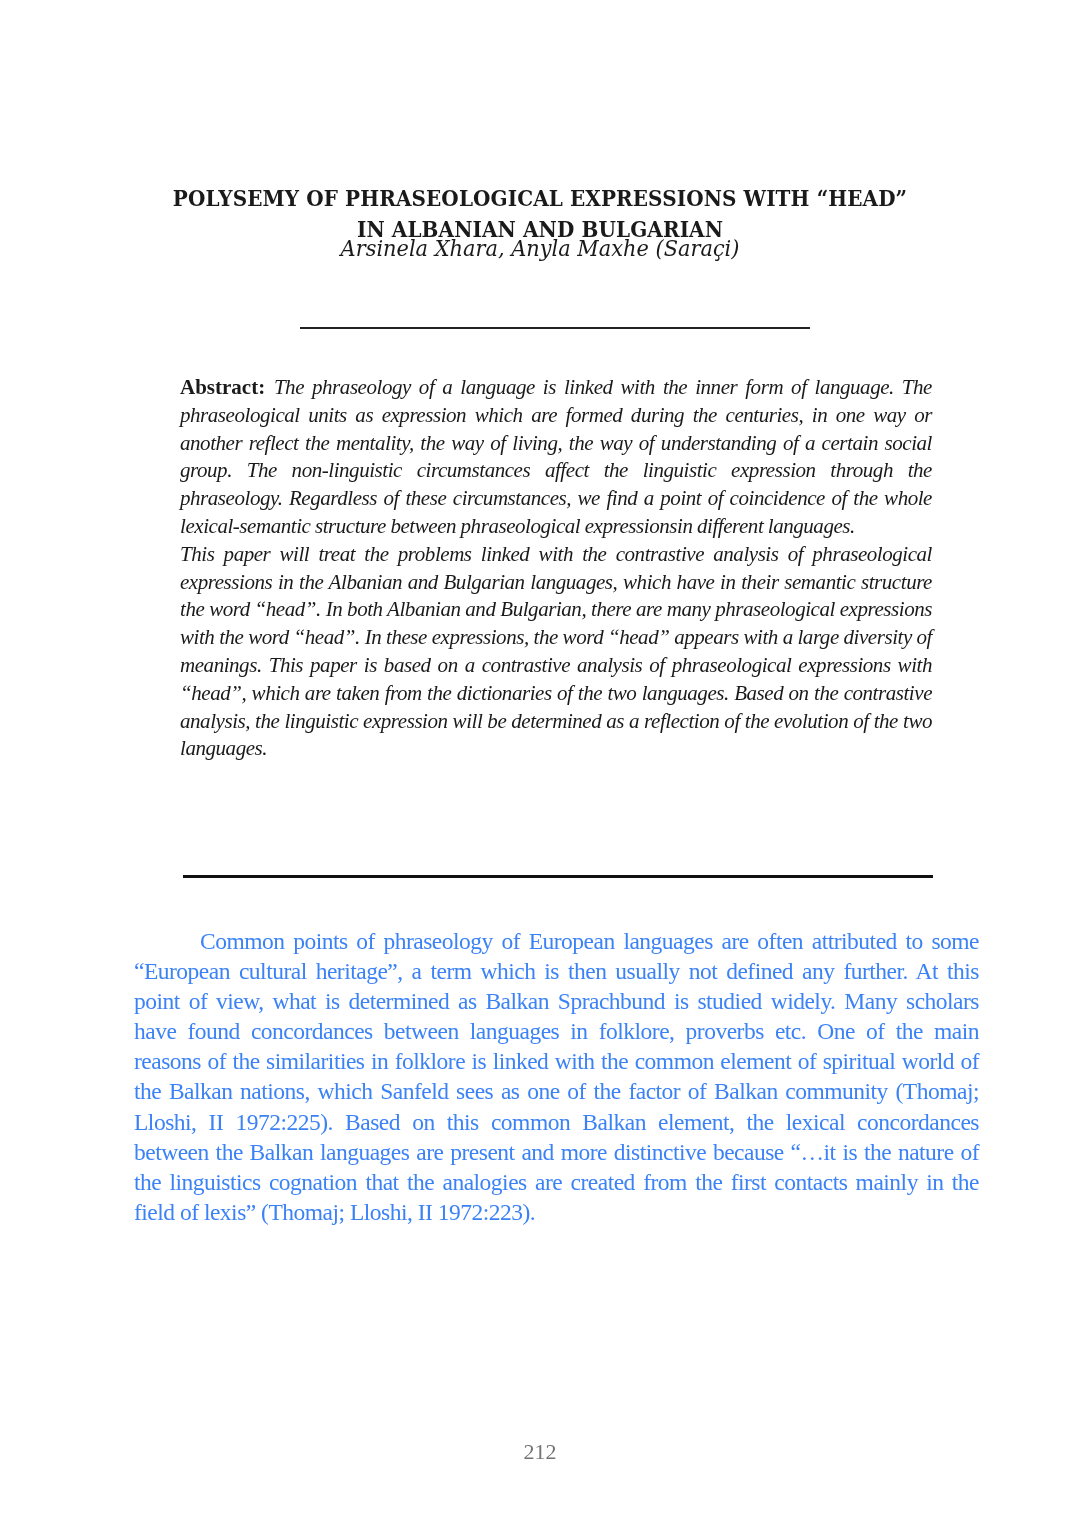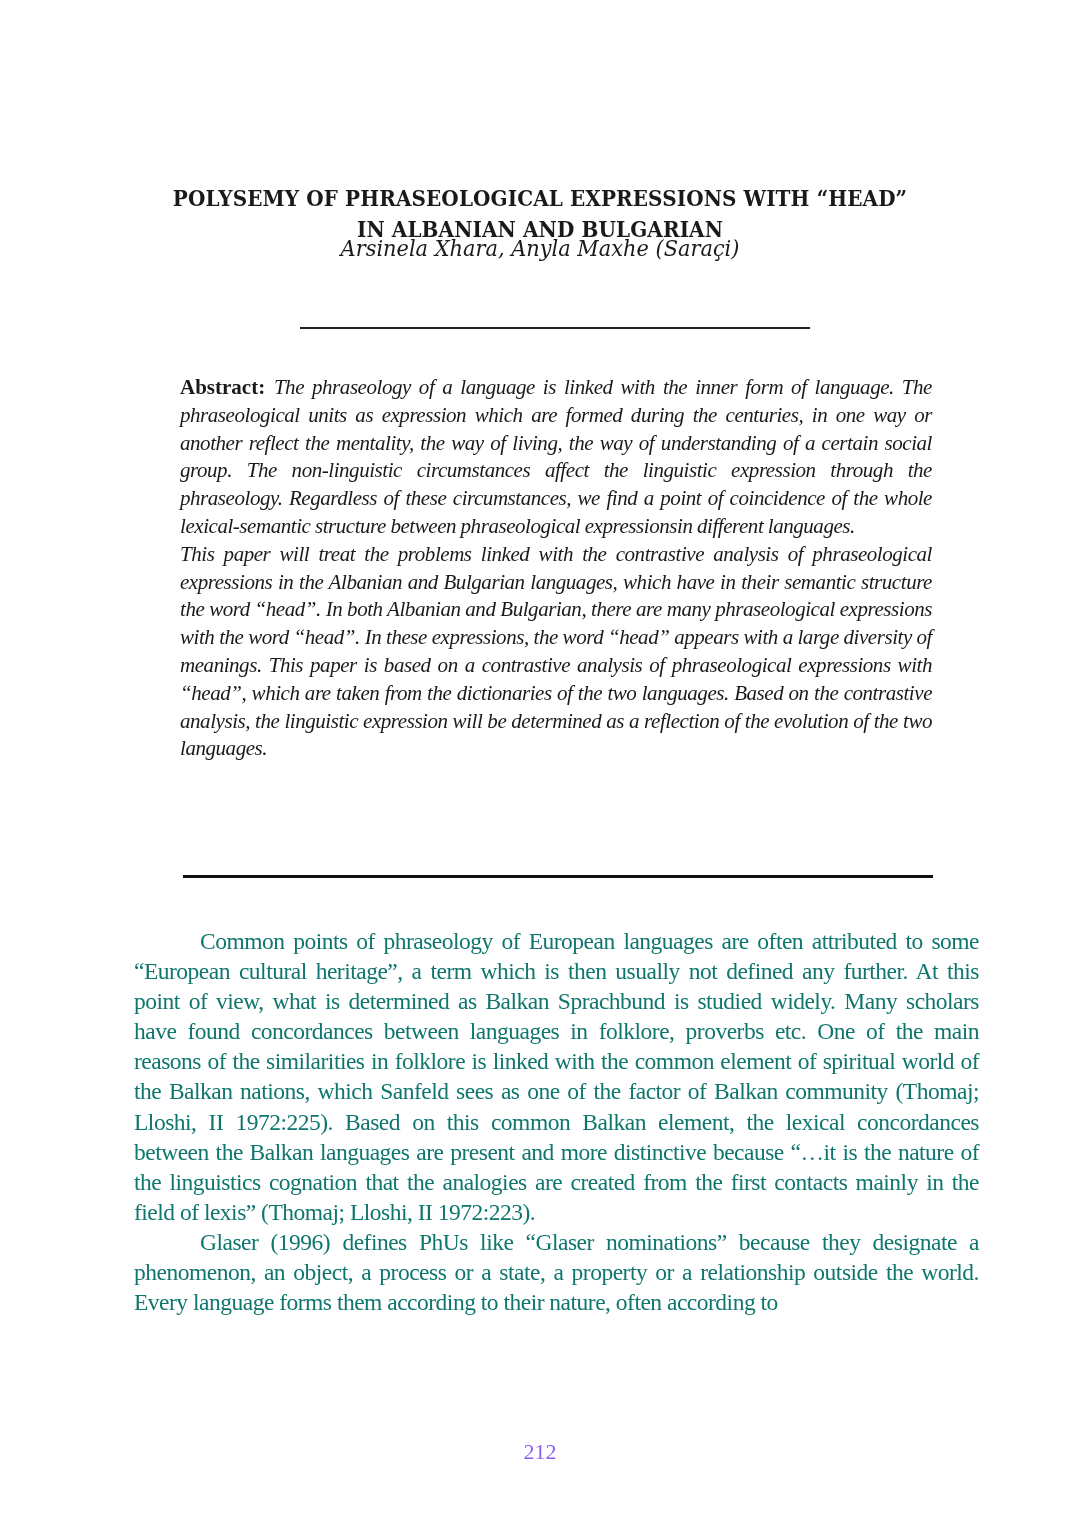--- a/index.html
+++ b/index.html
@@ -23,26 +23,26 @@
       font-family: "Liberation Serif", serif; font-size: 21px; line-height: 27.8px;
       text-align: justify; color: #1a1a1a; margin-top: 8px;
     }
     .abstract p { margin: 0; }
     .abstract .lbl { font-weight: bold; font-style: normal; }
     .abstract .it { font-style: italic; letter-spacing: -0.45px; word-spacing: -0.3px; }
     .rule-bottom { position: absolute; left: 183px; top: 875px; width: 750px; height: 2.5px; background: #111; }
     .body-text {
       position: absolute; left: 134px; width: 845px; top: 926px;
       font-family: "Liberation Serif", serif; font-size: 23.5px; line-height: 30.1px;
-      text-align: justify; color: #0f766e; letter-spacing: -0.5px;
+      text-align: justify; color: #3b82f6; letter-spacing: -0.5px;
     }
     .body-text p { margin: 0; text-indent: 66px; }
     .page-number {
       position: absolute; left: 0; width: 1080px; top: 1439px; text-align: center;
-      font-family: "Liberation Serif", serif; font-size: 22px; color: #8b5cf6;
+      font-family: "Liberation Serif", serif; font-size: 22px; color: #737373;
     }
   </style>
 </head>
 <body>
 
 <div class="page">
   <div class="title">
     <div>POLYSEMY OF PHRASEOLOGICAL EXPRESSIONS WITH “HEAD”</div>
     <div>IN ALBANIAN AND BULGARIAN</div>
   </div>
@@ -53,17 +53,16 @@
 
   <div class="abstract">
     <p><span class="lbl">Abstract:</span> <span class="it">The phraseology of a language is linked with the inner form of language. The phraseological units as expression which are formed during the centuries, in one way or another reflect the mentality, the way of living, the way of understanding of a certain social group. The non-linguistic circumstances affect the linguistic expression through the phraseology. Regardless of these circumstances, we find a point of coincidence of the whole lexical-semantic structure between phraseological expressionsin different languages.</span></p>
     <p><span class="it">This paper will treat the problems linked with the contrastive analysis of phraseological expressions in the Albanian and Bulgarian languages, which have in their semantic structure the word “head”. In both Albanian and Bulgarian, there are many phraseological expressions with the word “head”. In these expressions, the word “head” appears with a large diversity of  meanings. This paper is based on a contrastive analysis of phraseological expressions with “head”, which are taken from the dictionaries of the two languages. Based on the contrastive analysis, the linguistic expression will be determined as a reflection of the evolution of the two languages.</span></p>
   </div>
 
   <div class="rule-bottom"></div>
 
   <div class="body-text">
     <p>Common points of phraseology of European languages are often attributed to some “European cultural heritage”, a term which is then usually not defined any further. At this point of view, what is determined as Balkan Sprachbund is studied widely. Many scholars have found concordances between languages in folklore, proverbs etc. One of the main reasons of the similarities in folklore is linked with the common element of spiritual world of the Balkan nations, which Sanfeld sees as one of the factor of Balkan community (Thomaj; Lloshi, II 1972:225). Based on this common Balkan element, the lexical concordances between the Balkan languages are present and more distinctive because “…it is the nature of the linguistics cognation that the analogies are created from the first contacts mainly in the field of lexis” (Thomaj; Lloshi, II 1972:223).</p>
-    <p>Glaser (1996) defines PhUs like “Glaser nominations” because they designate a phenomenon, an object, a process or a state, a property or a relationship outside the world. Every language forms them according to their nature, often according to</p>
   </div>
 
   <div class="page-number">212</div>
 </div>
 
 </body></html>

